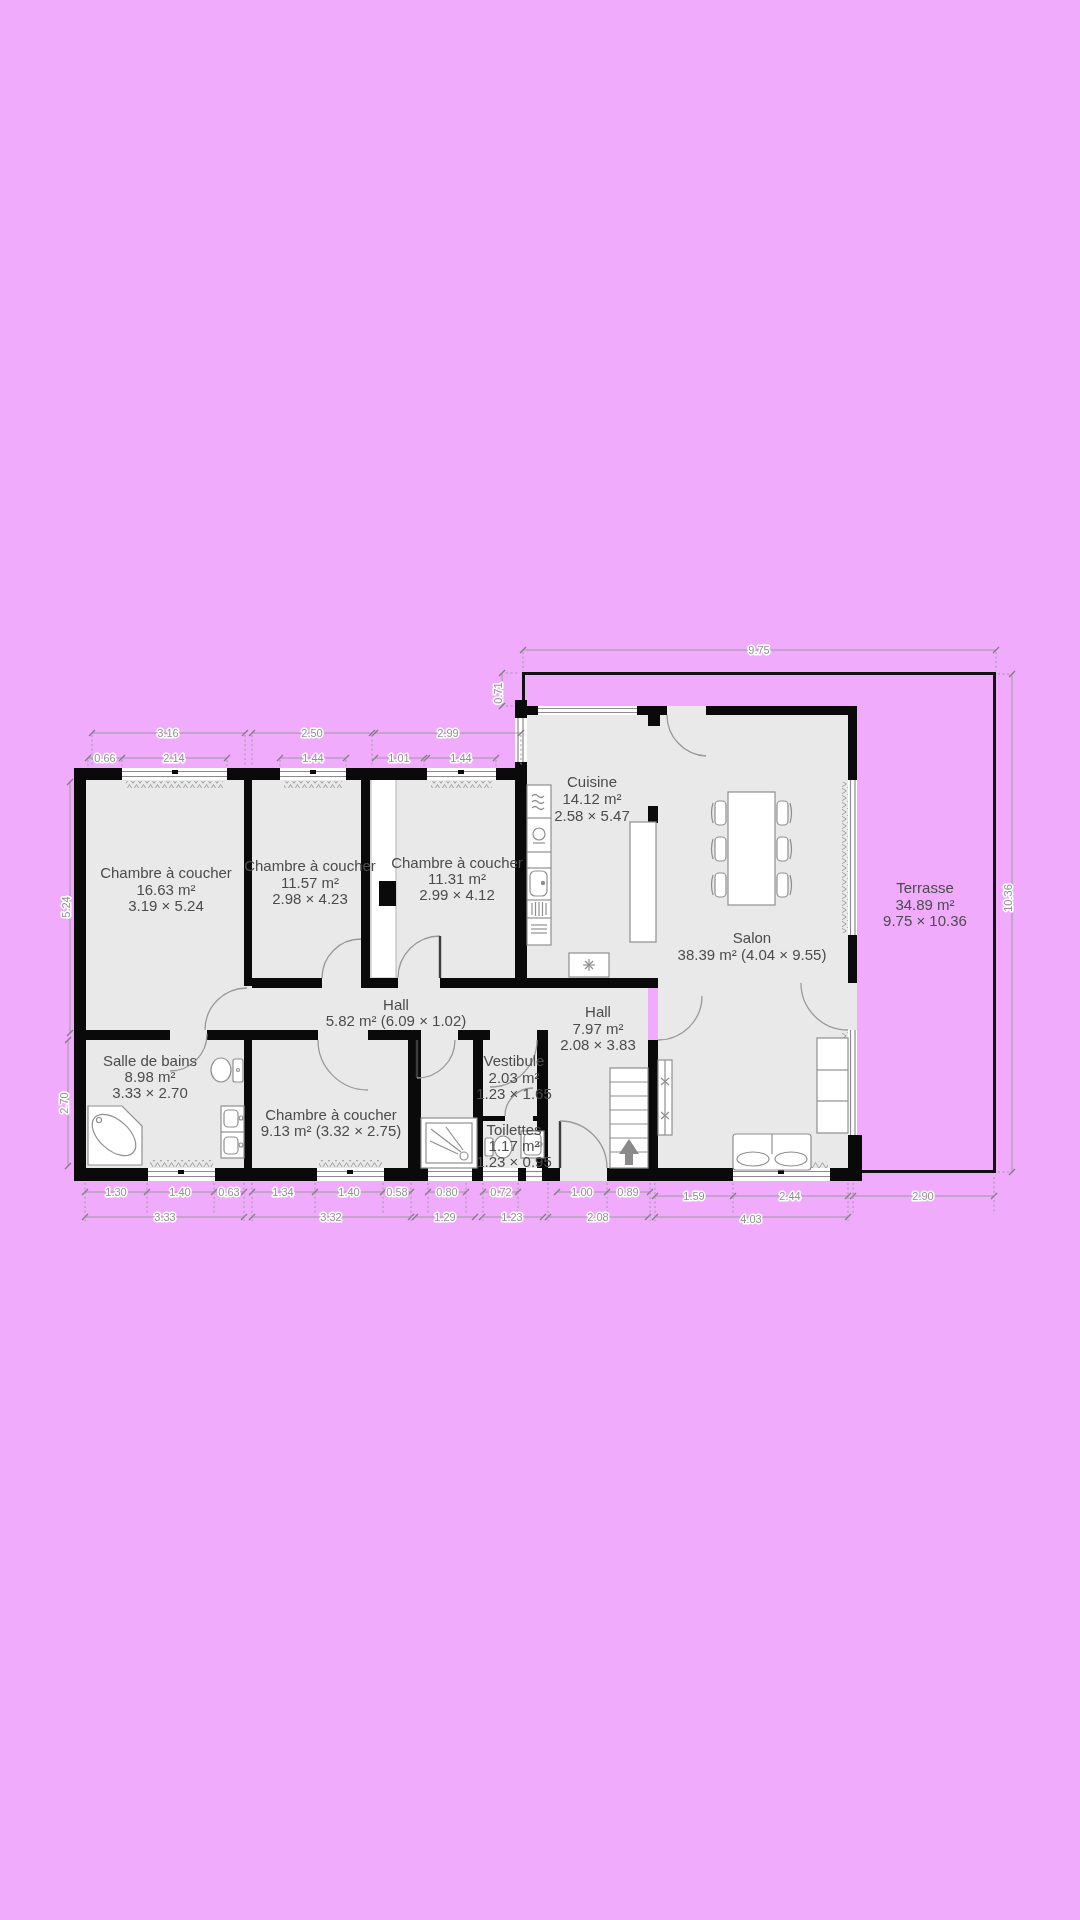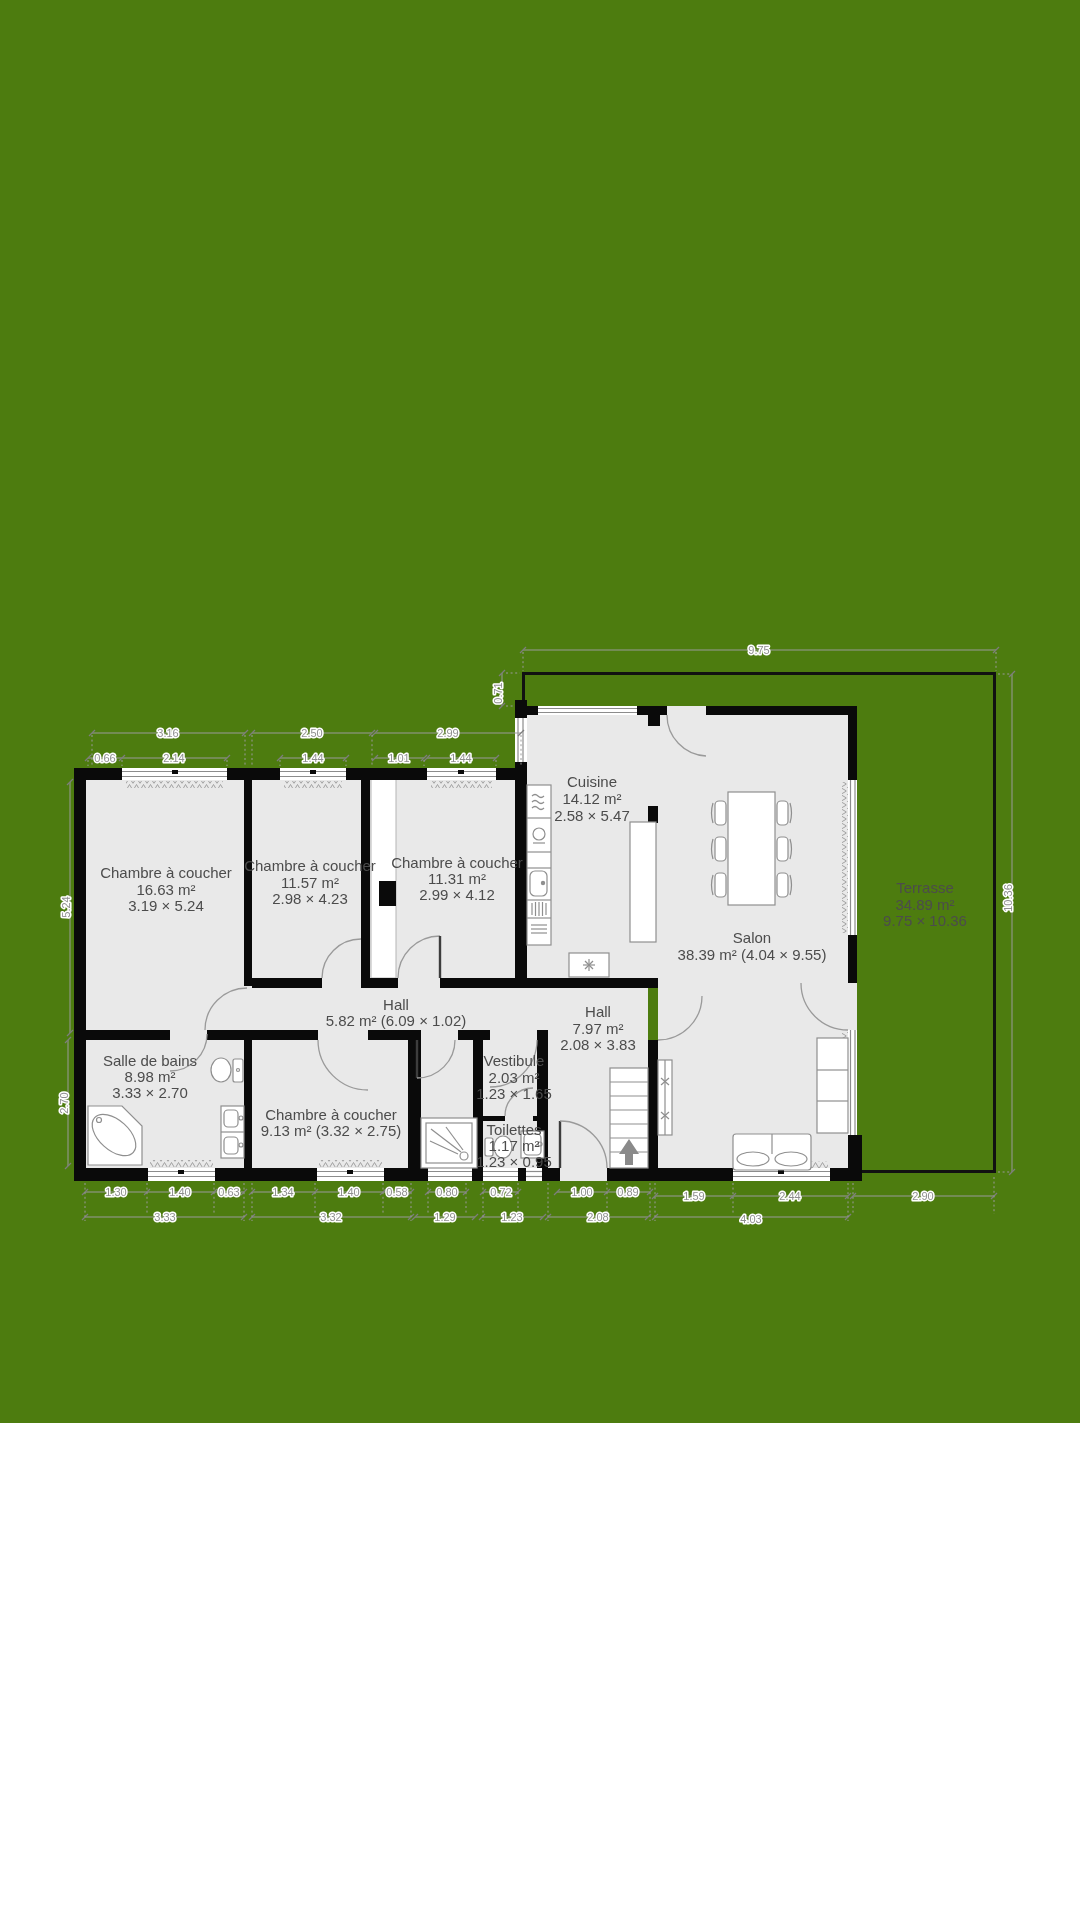--- a/index.html
+++ b/index.html
@@ -1,20 +1,20 @@
 <!DOCTYPE html>
 <html style="--wall: #0a0a0a; --floor: #e9e9e9; --label: #4c4c4c; --dim: #8f8f8f; --fixture: #8f8f8f; --terrace: #111111; --winline: #8c8c8c;"><head>
 <meta charset="utf-8">
 <style>
   :root{
     --wall:#0a0a0a; --floor:#e9e9e9; --label:#4c4c4c; --dim:#8f8f8f;
     --fixture:#8f8f8f; --terrace:#111111; --winline:#8c8c8c;
   }
   html,body{margin:0;padding:0;background:#fff;}
-  #stage{width:1080px;height:1423px;background:#4d7c0f;position:relative;font-family:"Liberation Sans",sans-serif;}
+  #stage{width:1080px;height:1920px;background:#f0abfc;position:relative;font-family:"Liberation Sans",sans-serif;}
   svg{position:absolute;left:0;top:0;}
   .wall{fill:var(--wall);}
   .floor{fill:var(--floor);}
   .white{fill:#ffffff;}
   .fix{fill:#ffffff;stroke:var(--fixture);stroke-width:1.2;}
   .fixline{stroke:var(--fixture);stroke-width:1.2;fill:none;}
   .arc{stroke:#9a9a9a;stroke-width:1.3;fill:none;}
   .leaf{stroke:#3d3d3d;stroke-width:2.4;}
   .winline{stroke:var(--winline);stroke-width:1.2;}
   .dimline{stroke:#9a9a9a;stroke-width:1;fill:none;}

